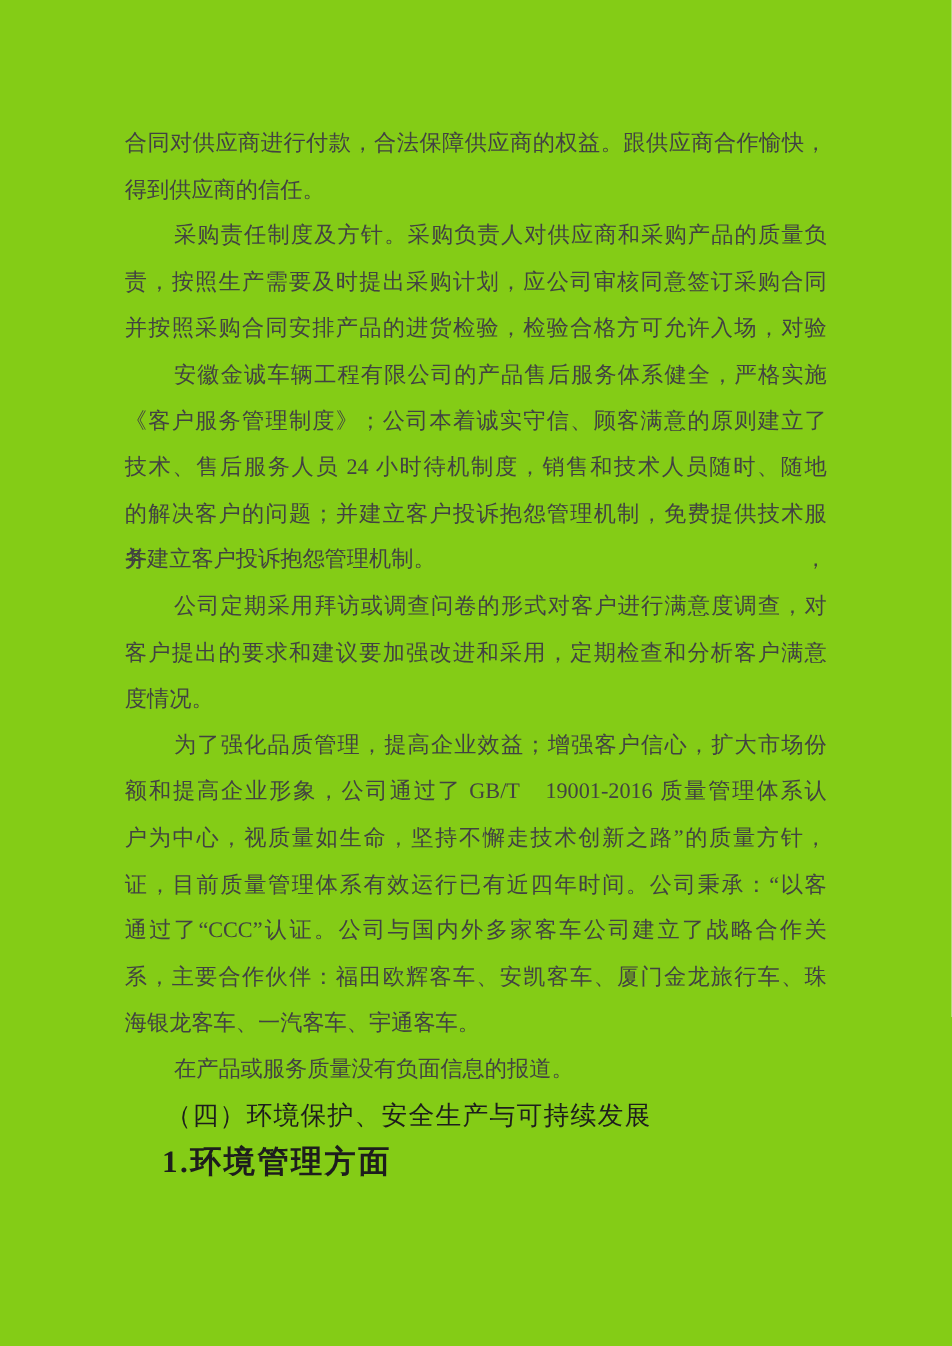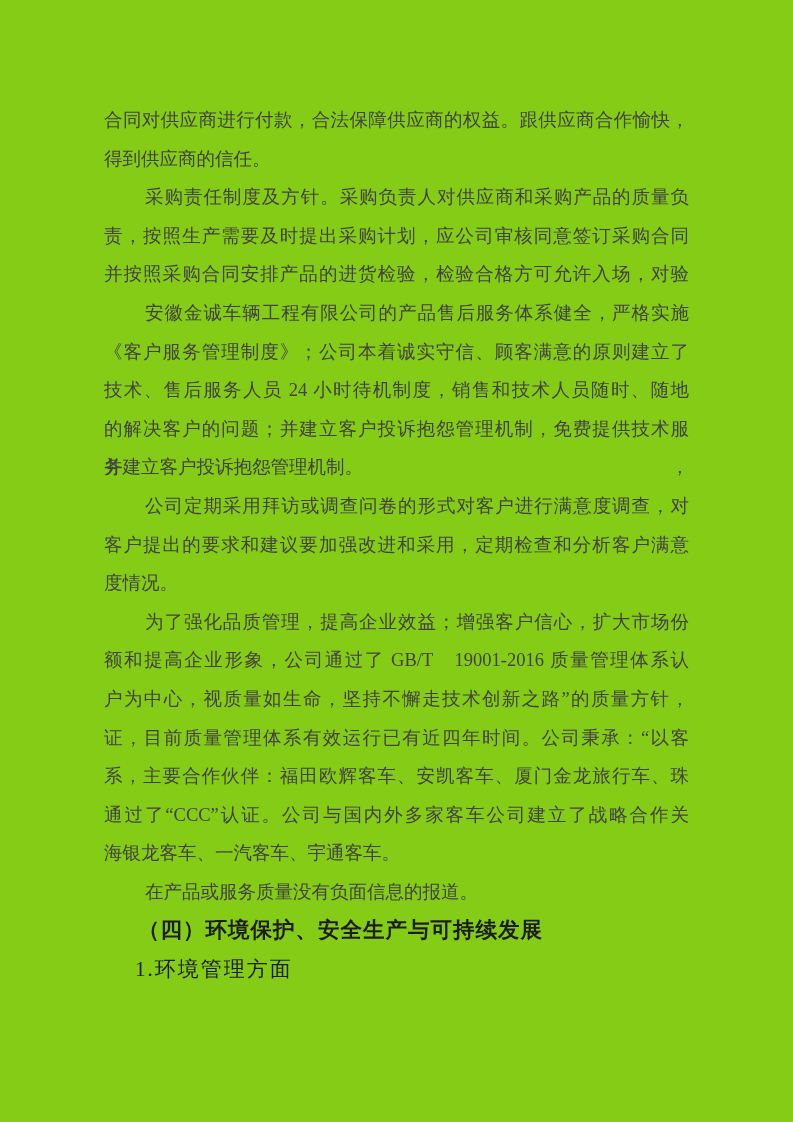--- a/index.html
+++ b/index.html
@@ -20,28 +20,28 @@
   .ln{
     height:38.6px;line-height:38.6px;
     font-size:18.5px;color:#424242;
     text-align:justify;
     overflow:visible;
   }
   .j{text-align-last:justify;}
   .e{text-align:right;text-align-last:left;}
   .ind{text-indent:41px;}
   .h1{
-    font-weight:bold;color:#1d1d1d;
+    font-weight:normal;color:#1d1d1d;
     font-size:21.5px;text-indent:34px;
     text-align:left;text-align-last:left;
     letter-spacing:1px;
   }
   .h2{
-    font-weight:normal;color:#1d1d1d;
-    font-size:21px;text-indent:31px;
+    font-weight:bold;color:#1d1d1d;
+    font-size:26px;text-indent:31px;
     text-align:right;text-align-last:left;
     letter-spacing:2px;
   }
 </style>
 </head>
 <body>
 
 <div class="page">
   <div class="textblock">
     <div class="ln j">合同对供应商进行付款，合法保障供应商的权益。跟供应商合作愉快，</div>
@@ -54,20 +54,20 @@
     <div class="ln j">技术、售后服务人员 24 小时待机制度，销售和技术人员随时、随地</div>
     <div class="ln j">的解决客户的问题；并建立客户投诉抱怨管理机制，免费提供技术服务，</div>
     <div class="ln e">并建立客户投诉抱怨管理机制。</div>
     <div class="ln j ind">公司定期采用拜访或调查问卷的形式对客户进行满意度调查，对</div>
     <div class="ln j">客户提出的要求和建议要加强改进和采用，定期检查和分析客户满意</div>
     <div class="ln e">度情况。</div>
     <div class="ln j ind">为了强化品质管理，提高企业效益；增强客户信心，扩大市场份</div>
     <div class="ln j">额和提高企业形象，公司通过了 GB/T　19001-2016 质量管理体系认</div>
     <div class="ln j">户为中心，视质量如生命，坚持不懈走技术创新之路”的质量方针，</div>
     <div class="ln j">证，目前质量管理体系有效运行已有近四年时间。公司秉承：“以客</div>
+    <div class="ln j">通过了“CCC”认证。公司与国内外多家客车公司建立了战略合作关</div>
     <div class="ln j">系，主要合作伙伴：福田欧辉客车、安凯客车、厦门金龙旅行车、珠</div>
-    <div class="ln j">通过了“CCC”认证。公司与国内外多家客车公司建立了战略合作关</div>
     <div class="ln e">海银龙客车、一汽客车、宇通客车。</div>
     <div class="ln e ind">在产品或服务质量没有负面信息的报道。</div>
     <div class="ln h1">（四）环境保护、安全生产与可持续发展</div>
     <div class="ln h2">1.环境管理方面</div>
   </div>
 </div>
 
 </body></html>

